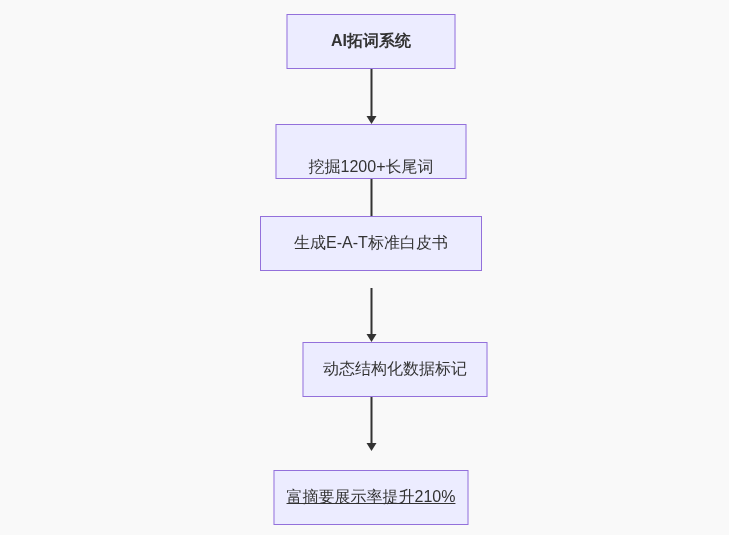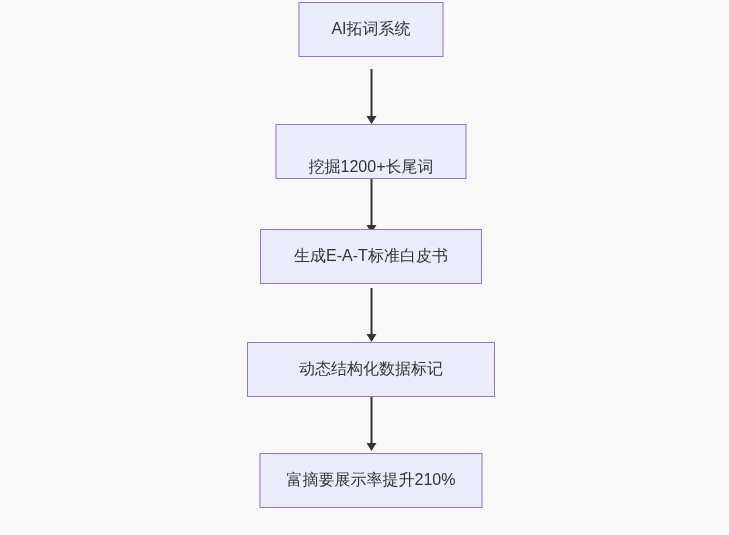--- a/index.html
+++ b/index.html
@@ -27,25 +27,25 @@
     box-sizing: border-box;
     background: #ECECFF;
     border: 1px solid #9370DB;
     color: #333333;
     font-size: 16px;
     display: flex;
     align-items: center;
     justify-content: center;
     white-space: nowrap;
   }
-  .n1 { top: 2px;  width: 145px; }
+  .n1 { top: 14px;  width: 169px; font-weight: bold; }
   .n2 { top: 124px; width: 191px; align-items: flex-end; }
-  .n3 { top: 229px; width: 222px; }
-  .n4 { top: 342px; width: 248px; }
-  .n5 { top: 453px; width: 223px; }
+  .n3 { top: 216px; width: 222px; }
+  .n4 { top: 342px; width: 185px; margin-left: 24px; }
+  .n5 { top: 470px; width: 195px; text-decoration: underline; }
 
   .edge {
     position: absolute;
     left: 371px;
     transform: translateX(-50%);
     width: 11px;
     display: flex;
     flex-direction: column;
     align-items: center;
   }

